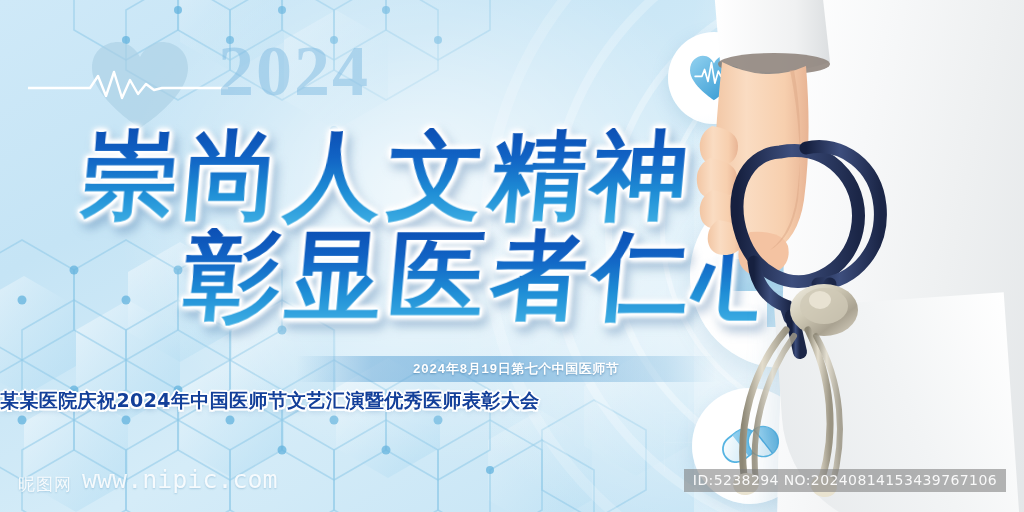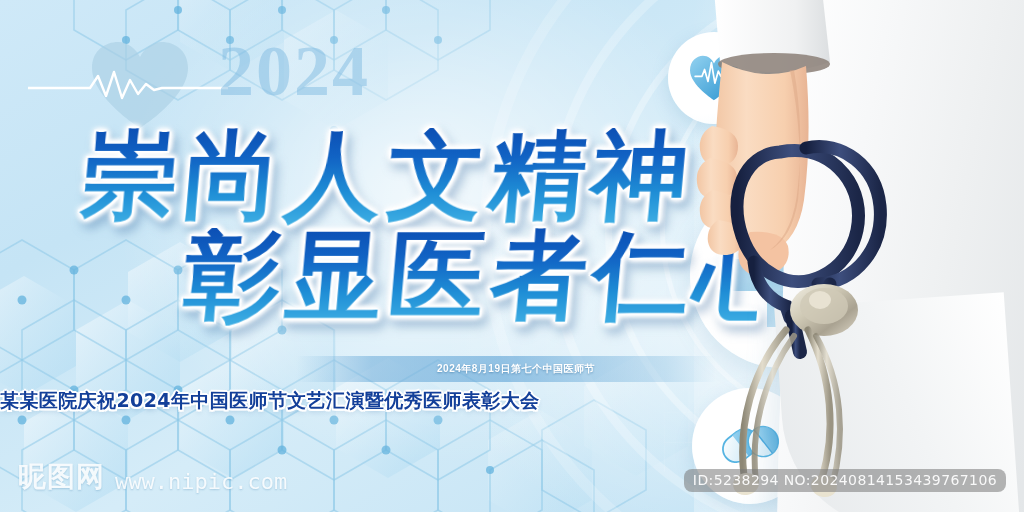--- a/index.html
+++ b/index.html
@@ -99,23 +99,23 @@
   .hl-1{padding-left:82px;}
   .hl-2{padding-left:185px;margin-top:2px;}
 
   
   .sub-bar{
     position:absolute;left:296px;top:356px;width:420px;height:26px;
     background:linear-gradient(90deg, rgba(123,180,221,0) 0%, rgba(106,170,216,.55) 18%, rgba(96,164,214,.62) 50%, rgba(120,180,220,.30) 88%, rgba(150,200,232,0) 100%);
     display:flex;align-items:center;justify-content:center;
   }
   .sub-bar span{
-    color:#ffffff;font-weight:700;font-size:10px;letter-spacing:.5px;white-space:nowrap;
+    color:#ffffff;font-weight:700;font-size:13px;letter-spacing:.5px;white-space:nowrap;
     text-shadow:0 1px 2px rgba(30,90,140,.45);
-    font-family:Liberation Sans, sans-serif;
+    font-family:Liberation Mono, monospace;
     margin-left:20px;
   }
 
   .sub-strong{
     position:absolute;left:0;top:388px;width:896px;text-align:left;
     font-family:"DejaVu Sans","Liberation Sans",sans-serif;
     font-size:19px;font-weight:700;letter-spacing:.4px;white-space:nowrap;
     color:#133f99;
     text-shadow:
       2px 0 0 #fff, -2px 0 0 #fff, 0 2px 0 #fff, 0 -2px 0 #fff,
@@ -139,39 +139,38 @@
     transform:rotate(-4deg);
   }
 
   
   .wm-left{
     position:absolute;left:18px;bottom:16px;display:flex;align-items:flex-end;gap:10px;
     opacity:.92;user-select:none;
   }
   .wm-cn{
     font-family:"DejaVu Sans","Liberation Sans",sans-serif;
-    font-size:28px;font-weight:700;color:rgba(255,255,255,.92);
+    font-size:17px;font-weight:400;color:rgba(255,255,255,.92);
     letter-spacing:1px;
     text-shadow:0 1px 2px rgba(120,170,200,.55);
   }
   .wm-url{
     font-family:"DejaVu Sans Mono","Liberation Mono",monospace;
-    font-size:22px;color:rgba(255,255,255,.92);letter-spacing:0px;
+    font-size:25px;color:rgba(255,255,255,.92);letter-spacing:0px;
     text-shadow:0 1px 2px rgba(120,170,200,.55);
     position:relative;top:-2px;
   }
   .wm-id{
     position:absolute;right:18px;bottom:20px;
     background:rgba(120,120,120,.55);
     color:rgba(255,255,255,.92);
     font-family:"DejaVu Sans","Liberation Sans",sans-serif;
     font-size:14px;letter-spacing:.4px;
     padding:3px 9px 4px;
     white-space:nowrap;
-    border-radius:8px;
   }
 </style>
 </head>
 <body>
 
 <div class="stage">
 
   <div class="bg-layer">
 
     <svg class="hex-svg" viewBox="0 0 1024 512">

